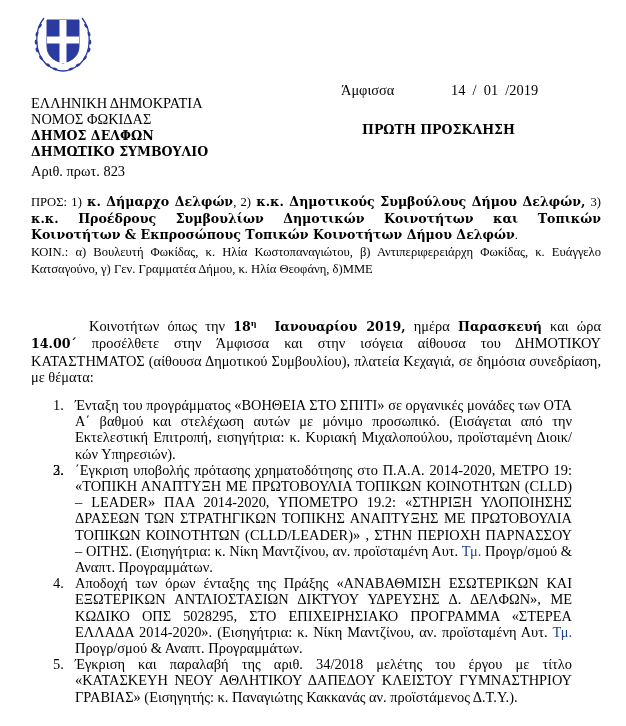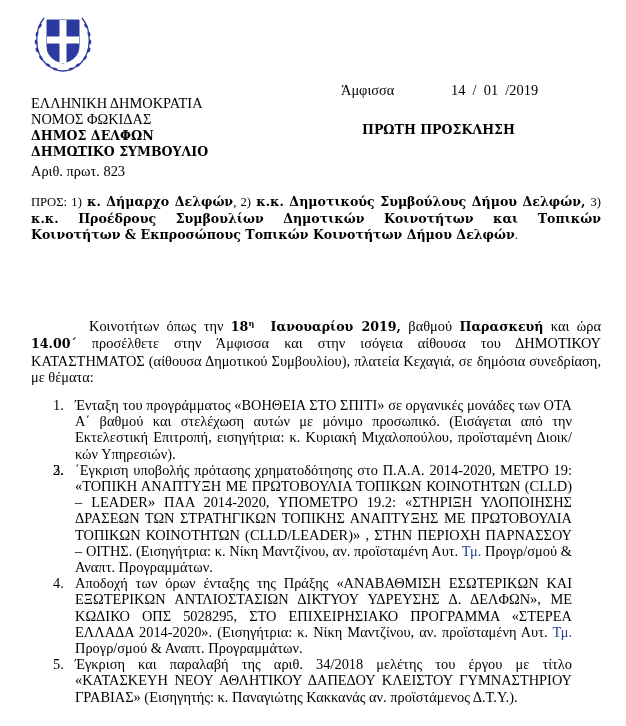--- a/index.html
+++ b/index.html
@@ -70,26 +70,27 @@
 <div class="abs bold" style="left:362px; top:98px;margin-top:24px;">ΠΡΩΤΗ  ΠΡΟΣΚΛΗΣΗ</div>
 
 <div class="overline"></div>
 <div class="abs serif" style="left:31px; top:163px;">
   <span>Αριθ. πρωτ.</span>
   <span>823</span>
 </div>
 
 <div class="block" style="top:194px;">
   <div class="just"><span class="serif u">ΠΡΟΣ</span><span class="serif">: </span><span class="serif">1)</span> <span class="bold">κ. Δήμαρχο Δελφών</span><span class="serif">, </span><span class="serif">2)</span> <span class="bold">κ.κ. Δημοτικούς Συμβούλους Δήμου Δελφών,</span> <span class="serif">3)</span> <span class="bold">κ.κ. Προέδρους Συμβουλίων Δημοτικών Κοινοτήτων και Τοπικών Κοινοτήτων &amp; Εκπροσώπους Τοπικών Κοινοτήτων Δήμου Δελφών</span><span class="serif">.</span></div>
+  <div class="serif just" style="line-height:16.4px;"><span class="u">ΚΟΙΝ.</span><span>: α) Βουλευτή Φωκίδας, κ. Ηλία Κωστοπαναγιώτου, β) Αντιπεριφερειάρχη Φωκίδας, κ. Ευάγγελο Κατσαγούνο,  γ) Γεν. Γραμματέα Δήμου, κ. Ηλία Θεοφάνη, δ)ΜΜΕ</span></div>
 </div>
 
 <div class="para indent serif" style="top:318px;">
   <span>Κοινοτήτων όπως την</span>
   <span class="bold"><span>18</span><sup>η</sup>&nbsp; <span>Ιανουαρίου  2019,</span></span>
-  <span>βαθμού</span>
+  <span>ημέρα</span>
   <span class="bold">Παρασκευή</span>
   <span>και ώρα</span>
   <span class="bold">14.00΄</span>
   <span>προσέλθετε   στην Άμφισσα και στην ισόγεια αίθουσα του ΔΗΜΟΤΙΚΟΥ ΚΑΤΑΣΤΗΜΑΤΟΣ (αίθουσα Δημοτικού Συμβουλίου), πλατεία  Κεχαγιά, σε δημόσια συνεδρίαση, με θέματα:</span>
 </div>
 
 <ol class="agenda serif">
   <li>
     <span class="num">1.</span>
     <span>Ένταξη του προγράμματος «ΒΟΗΘΕΙΑ ΣΤΟ ΣΠΙΤΙ» σε οργανικές μονάδες των ΟΤΑ Α΄ βαθμού και στελέχωση αυτών με μόνιμο προσωπικό. (Εισάγεται από την Εκτελεστική Επιτροπή, εισηγήτρια: κ. Κυριακή Μιχαλοπούλου, προϊσταμένη Διοικ/κών Υπηρεσιών).</span>

